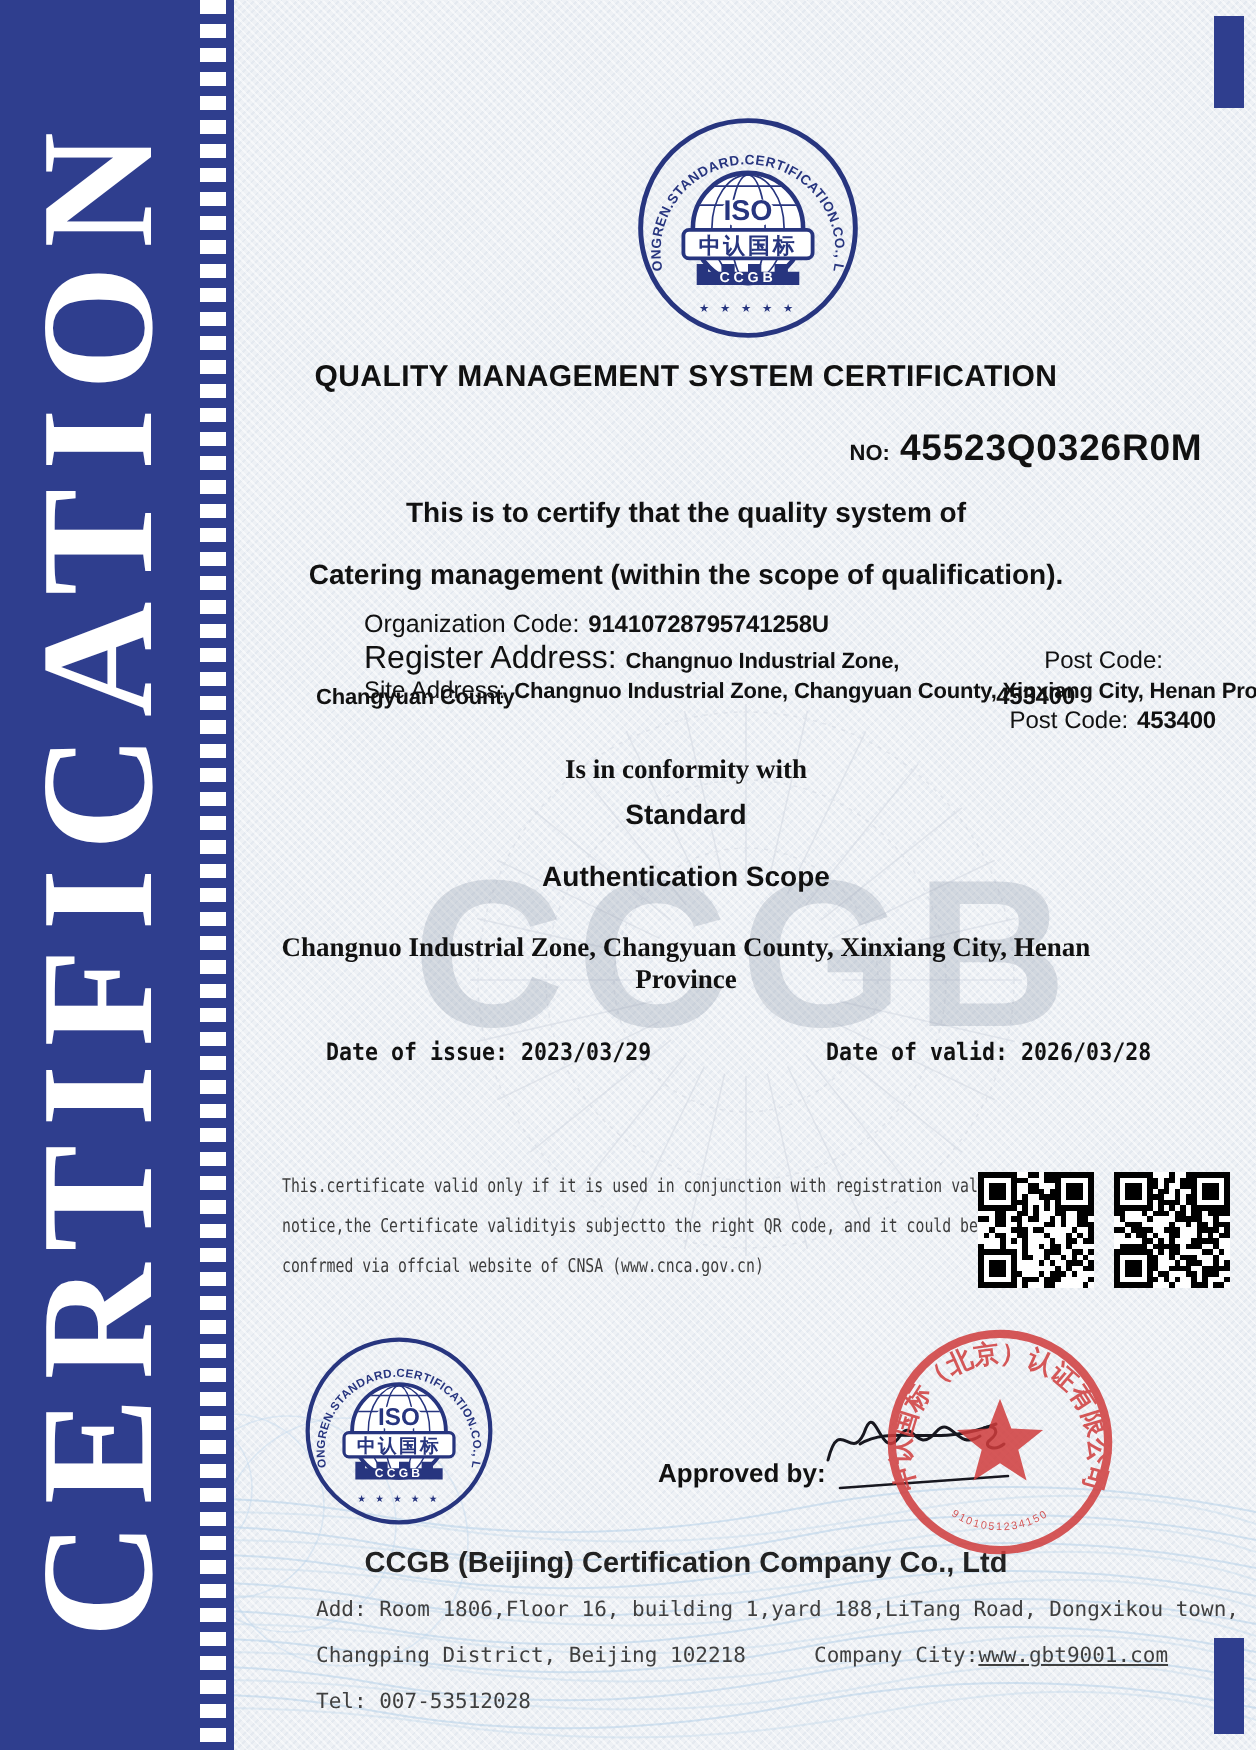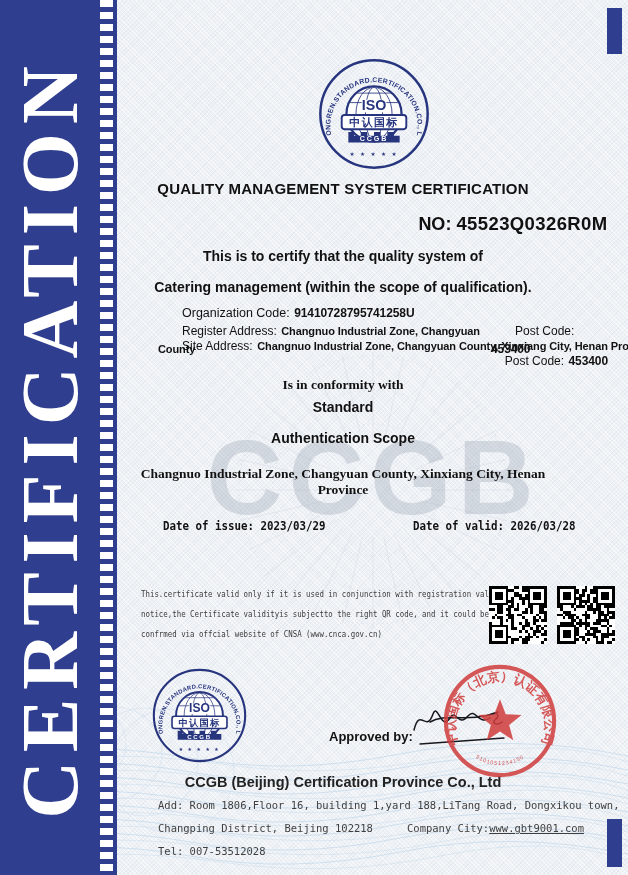--- a/index.html
+++ b/index.html
@@ -34,21 +34,21 @@
     position:absolute; left:118px; top:418px; width:510px; text-align:center;
     font-size:105px; font-weight:700; letter-spacing:6px;
     color:rgba(138,148,166,.28); z-index:1; user-select:none;
   }
   .rosette{position:absolute; left:233px; top:350px; z-index:0; opacity:.5;}
   .waves{position:absolute; left:0; top:680px; z-index:0;}
   
   .center{position:absolute; left:118px; width:450px; text-align:center; z-index:4;}
   .title{font-size:15px; font-weight:700; letter-spacing:.2px;}
   .no-line{padding-left:170px; display:flex; align-items:baseline; justify-content:center; gap:5px;}
-  .no-label{font-size:18px; font-weight:700;}
+  .no-label{font-size:11px; font-weight:700;}
   .no-value{font-size:18.5px; font-weight:700; letter-spacing:.4px;}
   .b14{font-size:14px; font-weight:700;}
   .b135{font-size:13.5px; font-weight:700;font-family:Liberation Serif, serif;}
   .fieldrow{position:absolute; left:158px; width:450px; z-index:4; font-weight:700;}
   .lbl{font-size:12.5px; font-weight:400;margin-left:24px;}
   .val{font-size:11px; font-weight:700; letter-spacing:-.1px;}
   .split{display:flex; justify-content:space-between; align-items:baseline;}
   .std-main{font-size:18.5px; font-weight:700;}
   .std-suffix{font-size:14px; font-weight:700;}
   .mono{font-family:"DejaVu Sans Mono", monospace;}
@@ -173,21 +173,21 @@
   <div class="center b14" style="top:248px">This is to certify that the quality system of</div>
   <div class="center b14" style="top:279px">Catering management (within the scope of qualification).</div>
 
   <div class="fieldrow" style="top:303px">
     <span class="lbl">Organization Code:</span>
     <span class="val" style="font-size:12px">91410728795741258U</span>
   </div>
 
   <div class="fieldrow split" style="top:321px">
     <span>
-      <span class="lbl" style="font-size:12px">Register Address:</span>
+      <span class="lbl" style="font-size:16px">Register Address:</span>
       <span class="val">Changnuo Industrial Zone, Changyuan County</span>
     </span>
     <span>
       <span class="lbl" style="font-size:12px">Post Code:</span>
       <span class="val" style="font-size:12px">453400</span>
     </span>
   </div>
 
   <div class="fieldrow" style="top:336px; white-space:nowrap;">
     <span class="lbl" style="font-size:12px">Site Address:</span>
@@ -571,21 +571,21 @@
     </g>
     <ellipse cx="60" cy="52" rx="15" ry="8" fill="#ffffff"></ellipse>
     <text x="60" y="56" font-size="15" font-weight="700" fill="#27357f" text-anchor="middle">ISO</text>
     <rect x="26" y="61" width="68" height="15" rx="3" fill="#ffffff" stroke="#27357f" stroke-width="2"></rect>
     <text x="60" y="73" font-size="11.5" font-weight="700" fill="#27357f" text-anchor="middle" letter-spacing="1.5">中认国标</text>
     <path d="M33,90 L33,79 L39,79 L39,83 L46,83 L46,79 L53,79 L53,83 L60,83 L60,79 L67,79 L67,83 L74,83 L74,79 L81,79 L81,83 L87,83 L87,90 Z" fill="#27357f"></path>
     <text x="60" y="88.5" font-size="7.5" font-weight="700" fill="#ffffff" text-anchor="middle" letter-spacing="2">CCGB</text>
     <text x="60" y="104" font-size="6" fill="#27357f" text-anchor="middle" letter-spacing="2">★ ★ ★ ★ ★</text>
   </svg></div>
 
-  <div class="center footer-co" style="top:774px">CCGB (Beijing) Certification Province Co., Ltd</div>
+  <div class="center footer-co" style="top:774px">CCGB (Beijing) Certification Company Co., Ltd</div>
   <div class="fline mono" style="top:799px">Add: Room 1806,Floor 16, building 1,yard 188,LiTang Road, Dongxikou town,</div>
   <div class="fline mono" style="top:822px">Changping District, Beijing 102218</div>
   <div class="fline mono" style="top:822px; left:407px;">
     <span>Company City:</span><span class="furl">www.gbt9001.com</span>
   </div>
   <div class="fline mono" style="top:845px">Tel: 007-53512028</div>
 
 </div>
 
 </body></html>

